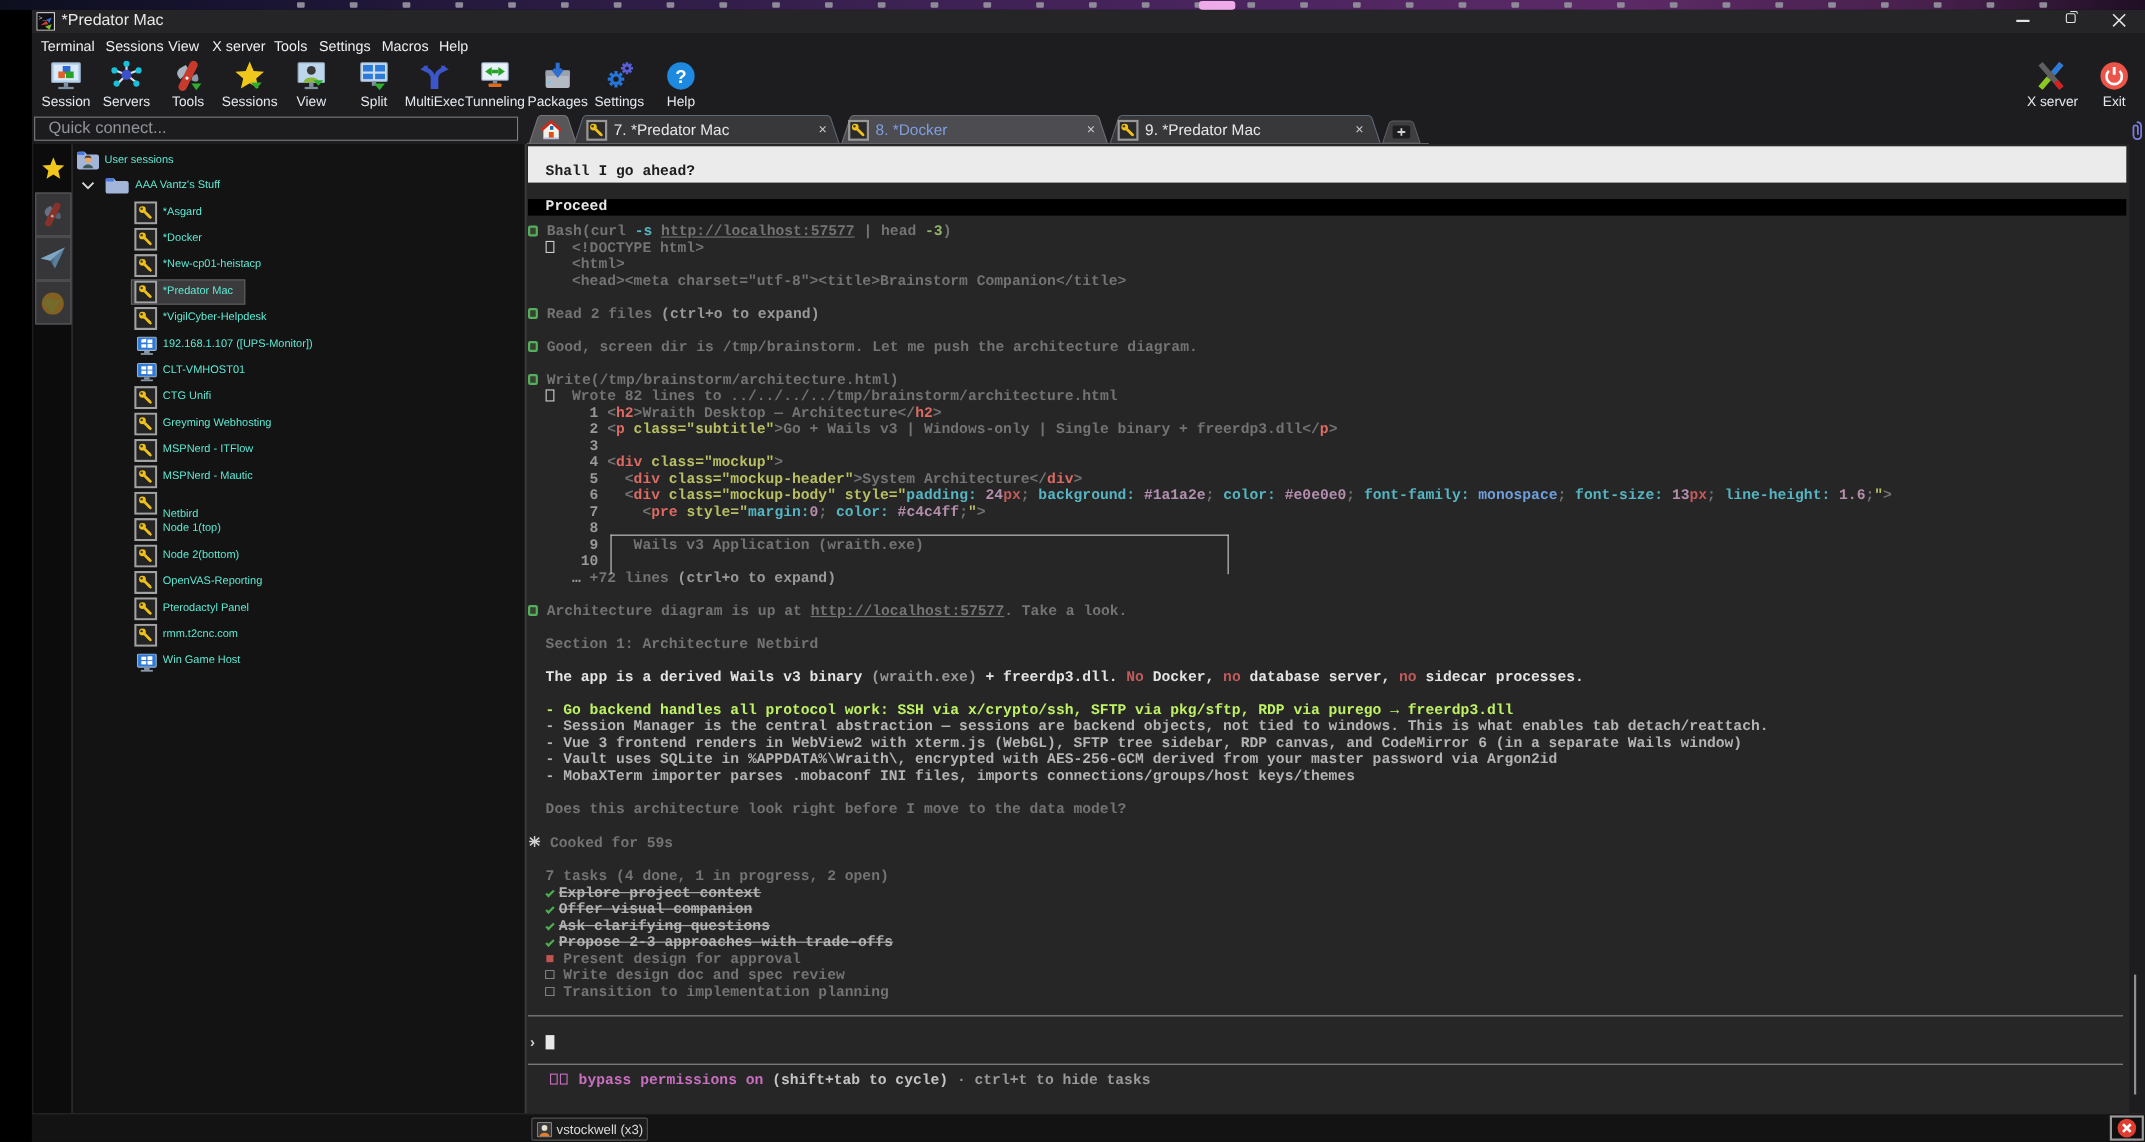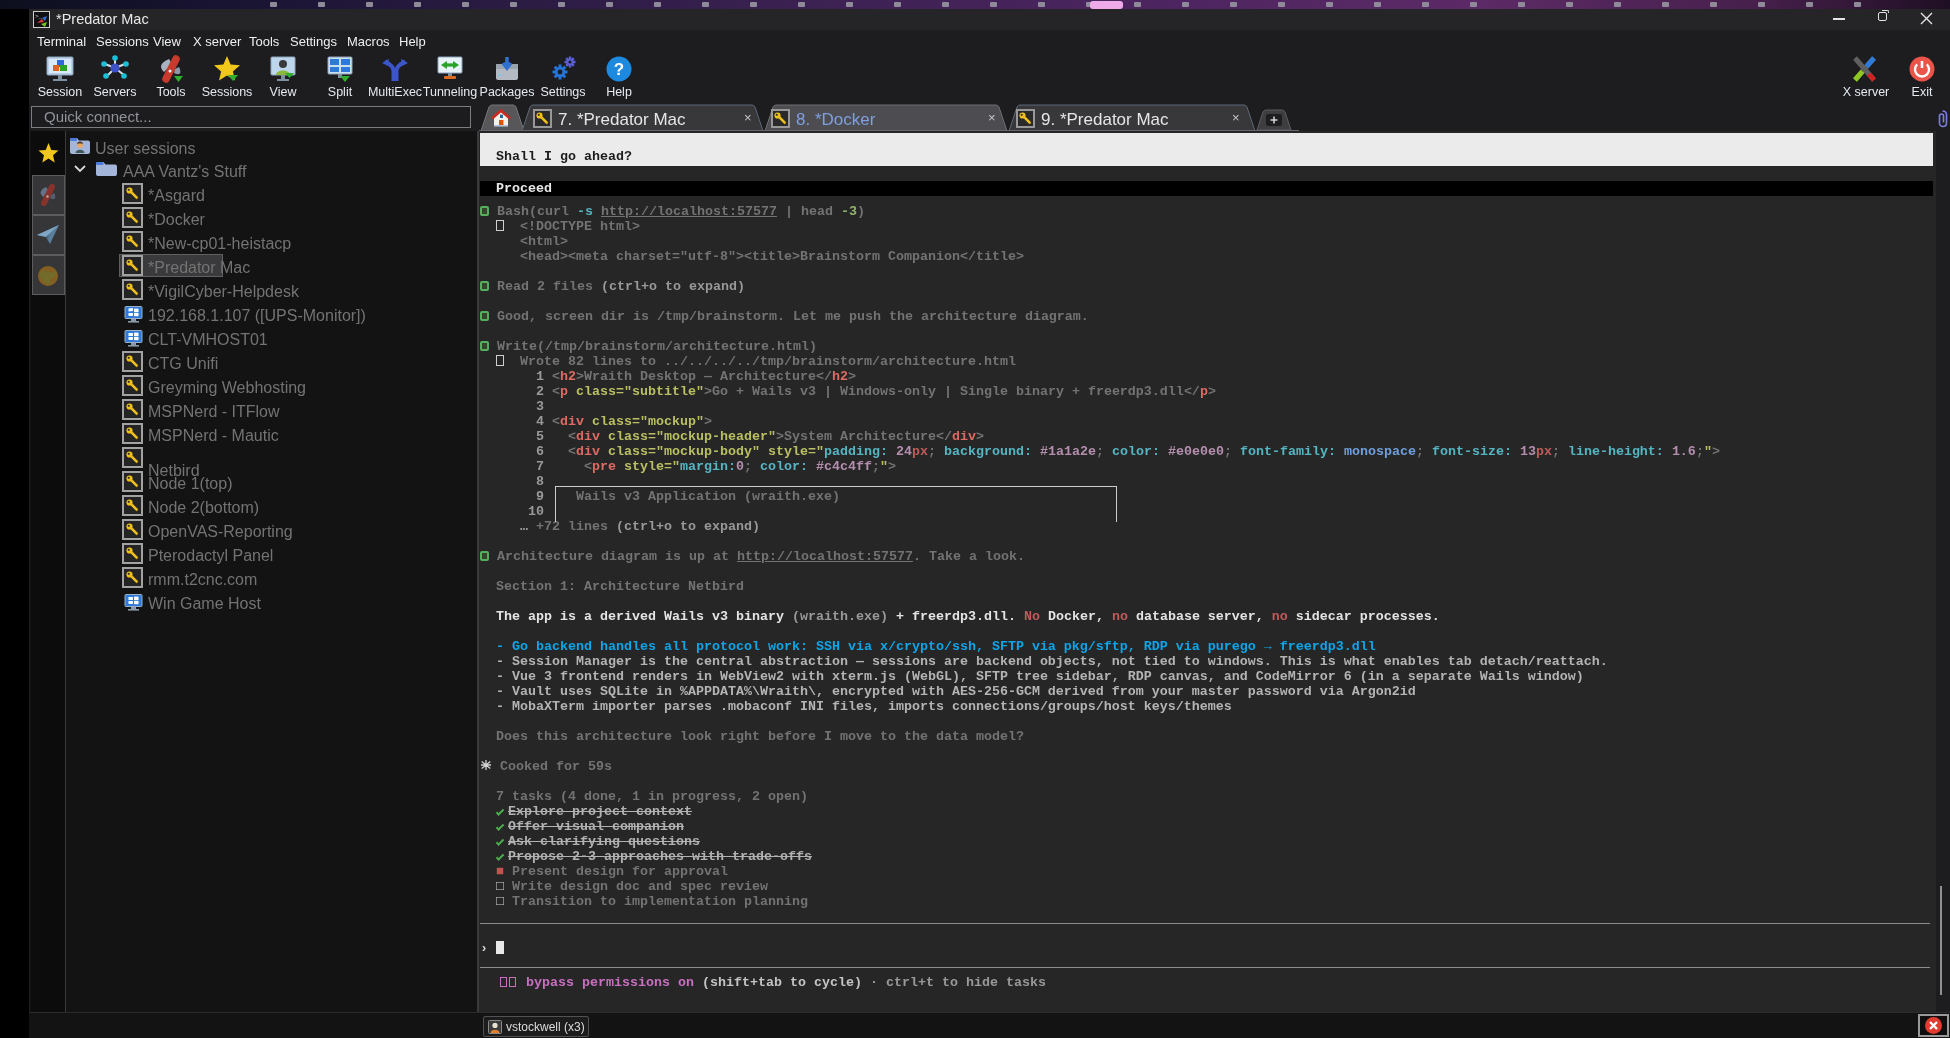--- a/index.html
+++ b/index.html
@@ -23,31 +23,31 @@
 #term{left:479px;top:131px;width:1457px;height:881px;background:#262626}
 #rstrip{left:1936px;top:131px;width:14px;height:881px;background:#1d1d1f}
 #whitebar{left:480px;top:133px;width:1453px;height:33px;background:#ebebeb}
 #blackbar{left:480px;top:181px;width:1453px;height:15px;background:#000}
 .hr{position:absolute;width:1450px;height:1px;background:#8d8d8d;left:480px}
 #thumb{left:1940px;top:886px;width:2px;height:109px;background:#909090}
 #botbar{left:29px;top:1012px;width:1921px;height:26px;background:#131313;border-top:1px solid #2a2a2a}
 #sesschip{left:483px;top:1016px;width:106px;height:21px;background:#1c1c1c;border:1px solid #525252;border-radius:2px;color:#dcdcdc;font-size:12px}
 #closebtn{left:1918px;top:1014px;width:31px;height:23px;background:#0f0f0f;border:2px solid #9a9a9a}
 #seltree{left:119px;top:254px;width:104px;height:23px;background:#3a3a3c;border:1px solid #606062}
-.trow{position:absolute;color:#737373;font-size:16px;white-space:nowrap}
+.trow{position:absolute;color:#5eead4;font-size:10px;white-space:nowrap}
 .ki{position:absolute}
 .w{color:#737373}.bw{color:#e4e4e4}.g{color:#999999}.rd{color:#c05b5b}
 .tg{color:#de6a64}.at{color:#b9bf62}.cp{color:#55b5c2}.nm{color:#b48ead}.bl{color:#6f9fdc}
 .ul{text-decoration:underline}
 .cursor{display:inline-block;width:8px;height:13px;background:#e8e8e8;vertical-align:-2px}
 .ck{display:inline-block;width:8px;height:4px;border-left:2px solid #4cae4f;border-bottom:2px solid #4cae4f;transform:rotate(-45deg) translate(1px,-1px);margin-right:4px}
 .pbox{display:inline-block;width:7px;height:10px;border:1px solid #c96fc0;margin-right:2px;vertical-align:-1px}
 .strike{color:#b2b2b2;text-decoration:line-through}
 #wbox{left:555px;top:486px;width:562px;height:36px;border:1px solid #cccccc;border-bottom:none}
-.tabtxt{position:absolute;top:110px;font-size:17px;color:#e6e6e6;white-space:nowrap}
+.tabtxt{position:absolute;top:110px;font-size:14px;color:#e6e6e6;white-space:nowrap}
 .tabx{position:absolute;top:110px;font-size:13px;color:#c8c8c8}
 </style></head><body>
 <div id="strip" class="abs">
     <i style="left:270px"></i>
     <i style="left:318px"></i>
     <i style="left:366px"></i>
     <i style="left:414px"></i>
     <i style="left:462px"></i>
     <i style="left:510px"></i>
     <i style="left:558px"></i>
@@ -452,21 +452,21 @@
 <span class="g">       9 </span>   <span class="w">Wails v3 Application (wraith.exe)</span>
 <span class="g">      10 </span>
      <span class="g">…</span> <span class="w">+72 lines </span><span class="g">(ctrl+o to expand)</span>
 
 <span class="dotg"></span> <span class="w">Architecture diagram is up at </span><span class="w ul">http://localhost:57577</span><span class="w">. Take a look.</span>
 
   <span class="w">Section 1: Architecture Netbird</span>
 
   <span class="bw">The app is a derived Wails v3 binary </span><span class="g">(wraith.exe)</span><span class="bw"> + freerdp3.dll. </span><span class="rd">No</span><span class="bw"> Docker, </span><span class="rd">no</span><span class="bw"> database server, </span><span class="rd">no</span><span class="bw"> sidecar processes.</span>
 
-  <span style="color:#0ea5e9">- Go backend handles all protocol work: SSH via x/crypto/ssh, SFTP via pkg/sftp, RDP via purego → freerdp3.dll</span>
+  <span style="color:#bef264">- Go backend handles all protocol work: SSH via x/crypto/ssh, SFTP via pkg/sftp, RDP via purego → freerdp3.dll</span>
   <span style="color:#b4b4b4">- Session Manager is the central abstraction — sessions are backend objects, not tied to windows. This is what enables tab detach/reattach.</span>
   <span style="color:#b4b4b4">- Vue 3 frontend renders in WebView2 with xterm.js (WebGL), SFTP tree sidebar, RDP canvas, and CodeMirror 6 (in a separate Wails window)</span>
   <span style="color:#b4b4b4">- Vault uses SQLite in %APPDATA%\Wraith\, encrypted with AES-256-GCM derived from your master password via Argon2id</span>
   <span style="color:#b4b4b4">- MobaXTerm importer parses .mobaconf INI files, imports connections/groups/host keys/themes</span>
 
   <span class="w">Does this architecture look right before I move to the data model?</span>
 
 <svg width="12" height="13" style="vertical-align:-2px">
         <g stroke="#cfcfcf" stroke-width="1.3">
           <path d="M6 1 L6 11 M1.7 2.5 L10.3 9.5 M10.3 2.5 L1.7 9.5 M1 6 L11 6"></path>

